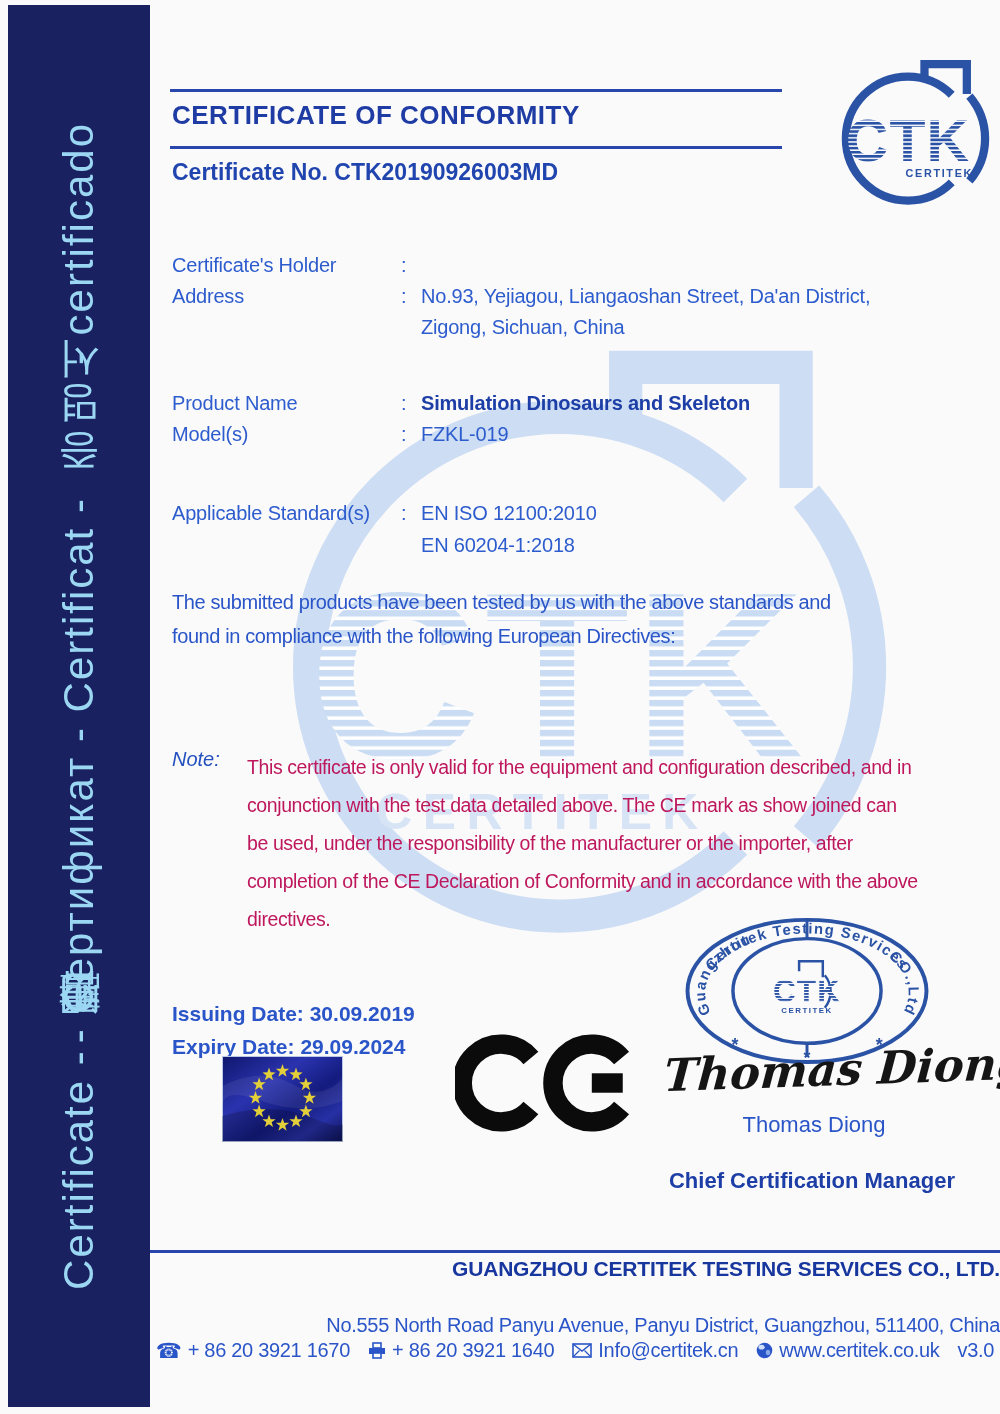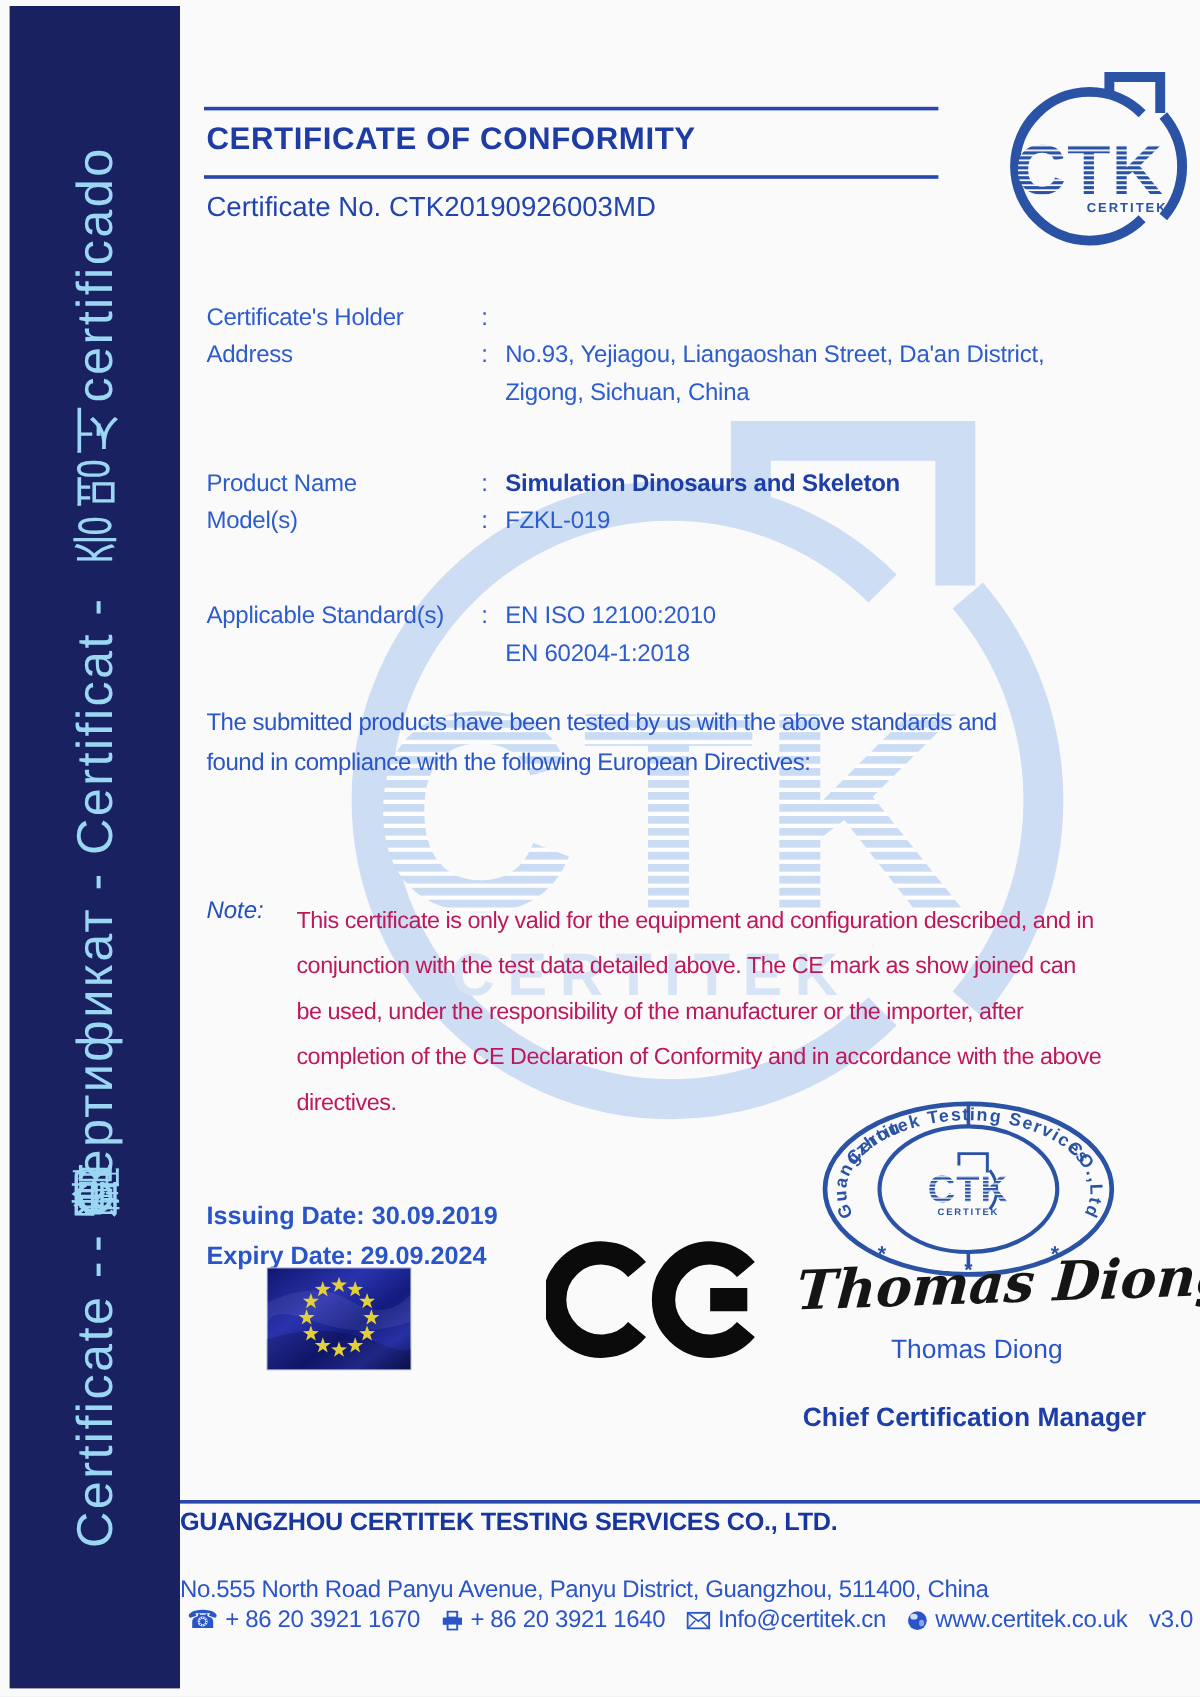--- a/index.html
+++ b/index.html
@@ -24,21 +24,21 @@
   .watermark{ position:absolute; left:235px; top:350px; width:665px; height:625px; z-index:0; }
   
   .rule{ position:absolute; height:3px; background:#2946ad; z-index:2;}
   .rule-top{ left:170px; top:89px; width:612px;}
   .rule-bottom{ left:170px; top:146px; width:612px;}
   .title{
     position:absolute; left:172px; top:100px; font-size:26px; font-weight:bold;
     color:#1e3ca4; letter-spacing:0.5px; z-index:2;
   }
   .cert-no{
-    position:absolute; left:172px; top:159px; font-size:23px; font-weight:400;
+    position:absolute; left:172px; top:159px; font-size:23px; font-weight:700;
     color:#2145ae; z-index:2;
   }
   .ctk-logo{ position:absolute; left:826px; top:60px; width:168px; height:155px; z-index:2;}
   
   .flabel,.fcolon,.fvalue{ position:absolute; font-size:20px; color:#2c5ccd; z-index:2; letter-spacing:-0.2px;}
   .fcolon{ left:401px; }
   .fvalue{ left:421px; }
   .fvalue.bold{ font-weight:bold; color:#1c3ea6; }
   .flabel{ left:172px; }
   
@@ -71,21 +71,21 @@
     font-family:"DejaVu Serif", serif; font-style:italic; font-weight:600;
     font-size:45px; color:#151515; transform:rotate(-2deg) skewX(-6deg); z-index:3;
     white-space:nowrap;
   }
   .sig-name{ position:absolute; left:664px; top:1112px; width:300px; text-align:center;
     font-size:22px; color:#2a55c8; z-index:2;}
   .sig-title{ position:absolute; left:636px; top:1139px; width:352px; text-align:center;
     font-size:22px; font-weight:bold; color:#1c3ea6; z-index:2;margin-top:29px;}
   
   .footer-rule{ left:150px; top:1250px; width:850px; }
-  .f-line{ position:absolute; left:150px; width:850px; text-align:left; z-index:2;}
+  .f-line{ position:absolute; left:150px; width:850px; text-align:right; z-index:2;}
   .f-company{ top:1257px; font-size:21px; font-weight:bold; color:#17369e; letter-spacing:-0.2px;}
   .f-addr1{ top:1286px; font-size:20px; color:#2a55c8; letter-spacing:-0.3px;}
   .f-addr2{ top:1314px; font-size:20px; color:#2a55c8; letter-spacing:-0.3px;}
   .contact-row{
     position:absolute; left:150px; top:1339px; width:850px; display:flex;
     justify-content:center; align-items:center; gap:18px; font-size:20px;
     color:#2a55c8; z-index:2; letter-spacing:-0.3px;
   }
   .contact-item{ display:flex; align-items:center; gap:6px; }
   .phone-glyph{ font-size:21px; line-height:1; }

